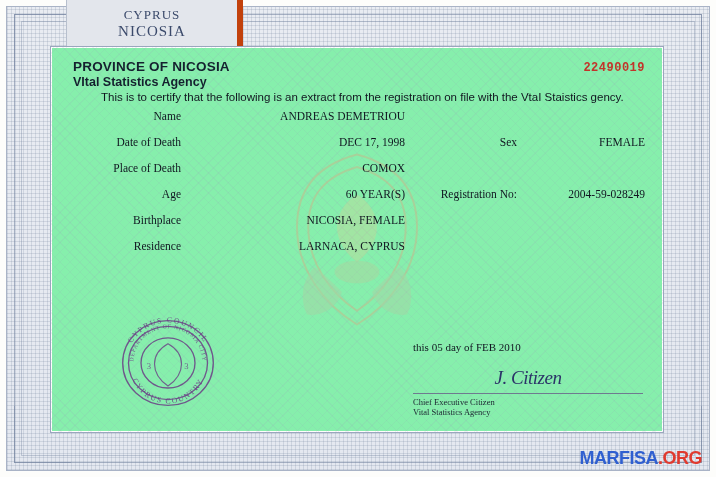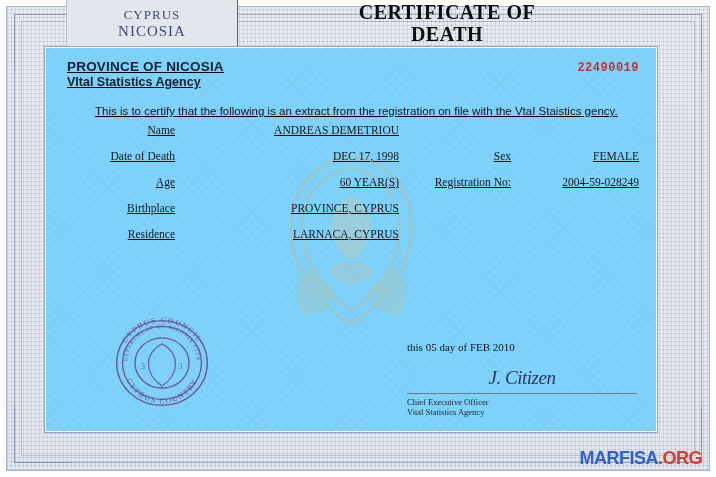--- a/index.html
+++ b/index.html
@@ -54,21 +54,21 @@
     width: 584px;
     height: 46px;
     display: flex;
     align-items: center;
   }
   .header-left {
     width: 170px;
     height: 46px;
     background: #e3e6ec;
     border-left: 1px solid #b7bfcd;
-    border-right: 1px solid #c2410c;
+    border-right: 6px solid #c2410c;
     display: flex;
     flex-direction: column;
     align-items: center;
     justify-content: center;
     color: #3b4a6b;
     font-family: "Liberation Serif", serif;
     letter-spacing: 1px;
   }
   .header-left .l1 { font-size: 13px; }
   .header-left .l2 { font-size: 15px; text-align: right; }
@@ -80,29 +80,28 @@
     font-size: 20px;
     letter-spacing: 0.5px;
     color: #0d0d0d;
     line-height: 1.1;
     padding-left: 6px;
   }
 
   
   .panel {
     position: absolute;
-    left: 44px;
+    left: 50px;
     top: 46px;
     width: 612px;
     height: 385px;
-    background: #7dd3fc;
+    background: #86efac;
     border: 1px solid #9aa6bd;
     box-shadow: inset 0 0 0 1px #ffffff;
     overflow: hidden;
-    text-decoration: underline;
   }
   
   .panel-pattern {
     position: absolute;
     inset: 0;
     background:
       repeating-linear-gradient(45deg, rgba(150,160,185,0.13) 0 1px, rgba(255,255,255,0) 1px 7px),
       repeating-linear-gradient(-45deg, rgba(150,160,185,0.13) 0 1px, rgba(255,255,255,0) 1px 7px);
     pointer-events: none;
   }
@@ -143,21 +142,20 @@
     right: 18px;
     top: 14px;
     color: #c2342a;
     font-family: "Liberation Mono", monospace;
     font-size: 12px;
     letter-spacing: 0.5px;
     font-weight: bold;
   }
 
   .certify {
-    margin-top: 14px;
     font-size: 11.5px;
     color: #10161f;
     line-height: 1.45;
     max-width: 560px;
   }
   .certify .indent { padding-left: 28px; }
 
   
   .fields {
     margin-top: 4px;
@@ -268,24 +266,20 @@
   <div class="border-thin-2"></div>
   <div class="corner tl"></div>
   <div class="corner tr"></div>
   <div class="corner bl"></div>
   <div class="corner br"></div>
 
   <div class="header">
     <div class="header-left">
       <div class="l1">CYPRUS</div>
       <div class="l2">NICOSIA</div>
-    </div>
-    <div class="header-right">
-      <div>CERTIFICATE OF</div>
-      <div>DEATH</div>
     </div>
   </div>
 
   <div class="panel">
     <div class="panel-pattern"></div>
 
     <svg class="watermark" viewBox="0 0 200 200">
       <g fill="none" stroke="#c8b78a" stroke-width="1.6">
         <path d="M100 26 C70 34 52 52 52 84 C52 118 74 146 100 162 C126 146 148 118 148 84 C148 52 130 34 100 26 Z"></path>
         <path d="M100 36 C76 43 61 57 61 84 C61 113 79 137 100 151 C121 137 139 113 139 84 C139 57 124 43 100 36 Z"></path>
@@ -320,31 +314,37 @@
           <div class="fvalue2"></div>
         </div>
 
         <div class="frow">
           <div class="flabel">Date of Death</div>
           <div class="fvalue">DEC 17, 1998</div>
           <div class="flabel2">Sex</div>
           <div class="fvalue2">FEMALE</div>
         </div>
 
+        <div class="frow">
+          <div class="flabel">Place of Death</div>
+          <div class="fvalue">COMOX</div>
+          <div class="flabel2"></div>
+          <div class="fvalue2"></div>
+        </div>
 
         <div class="frow">
           <div class="flabel">Age</div>
           <div class="fvalue">60 YEAR(S)</div>
           <div class="flabel2">Registration No:</div>
           <div class="fvalue2">2004-59-028249</div>
         </div>
 
         <div class="frow">
           <div class="flabel">Birthplace</div>
-          <div class="fvalue">PROVINCE, CYPRUS</div>
+          <div class="fvalue">NICOSIA, FEMALE</div>
           <div class="flabel2"></div>
           <div class="fvalue2"></div>
         </div>
 
         <div class="frow">
           <div class="flabel">Residence</div>
           <div class="fvalue">LARNACA, CYPRUS</div>
           <div class="flabel2"></div>
           <div class="fvalue2"></div>
         </div>
@@ -382,21 +382,21 @@
         </g>
       </svg>
 
       <div class="sigblock">
         <div class="given">
           <div>this 05 day of FEB 2010</div>
         </div>
         <div class="sig-script">J. Citizen</div>
         <div class="sig-rule"></div>
         <div class="sig-cap">
-          <div>Chief Executive Officer</div>
+          <div>Chief Executive Citizen</div>
           <div>Vital Statistics Agency</div>
         </div>
       </div>
 
     </div>
   </div>
 
   <div class="marfisa">
     <span class="m1">MARFISA</span><span class="m2">.ORG</span>
   </div>

